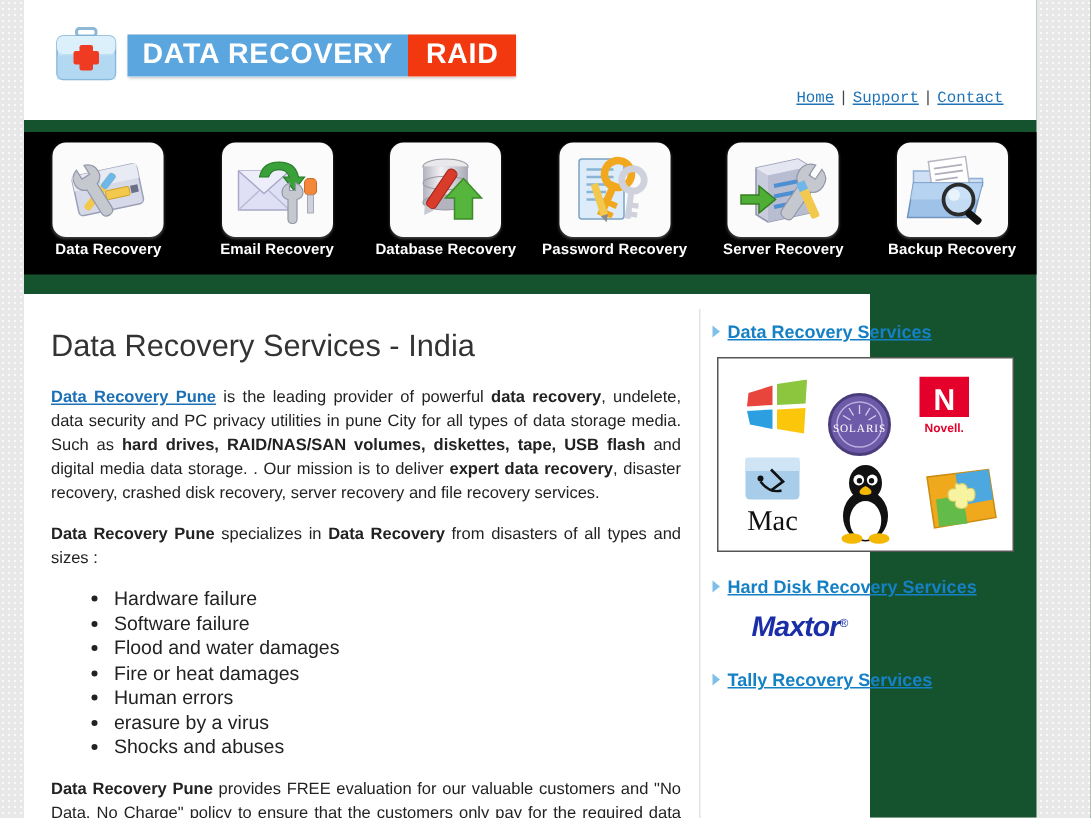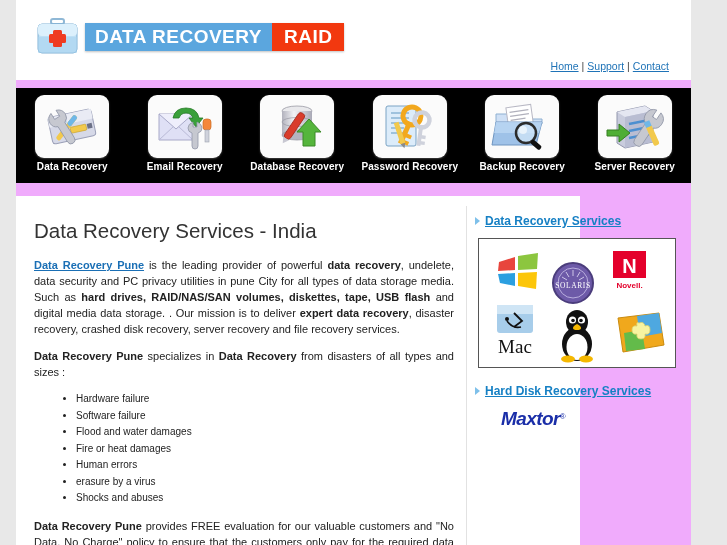--- a/index.html
+++ b/index.html
@@ -15,21 +15,21 @@
     background-color: #e8e8e8;
     background-image:
       radial-gradient(circle, rgba(255,255,255,0.75) 0.6px, transparent 0.7px);
     background-size: 4px 4px;
   }
 
   #page {
     position: absolute;
     left: 16px; top: 0;
     width: 675px; height: 545px;
-    background: #f0abfc;
+    background: #14532d;
   }
 
   
   .header {
     position: relative;
     height: 80px;
     background: #ffffff;
   }
   .logo-wrap {
     position: absolute;
@@ -52,20 +52,21 @@
     background: #f2380f; color: #ffffff;
     font-size: 19px; font-weight: bold; letter-spacing: 0.5px;
     padding: 0 12px;
     display: flex; align-items: center;
   }
   .toplinks {
     position: absolute;
     right: 22px; top: 60px;
     font-size: 10.5px;
     color: #333;
+    font-family: Liberation Mono, monospace;
   }
   .toplinks a {
     color: #1f73b7; text-decoration: underline;
   }
   .toplinks span.sep { color: #444; padding: 0 3px; }
 
   
   .iconnav {
     position: absolute;
     left: 0; top: 88px;
@@ -137,21 +138,21 @@
     text-align: justify;
     margin: 0 0 11px 0;
   }
   p.body b { font-weight: bold; }
   p.body a.inline {
     color: #1a6fb5; text-decoration: underline; font-weight: bold;
   }
   ul.reasons {
     margin: 2px 0 12px 0;
     padding-left: 42px;
-    font-size: 10px;
+    font-size: 13px;
     line-height: 15.5px;
     color: #222;
   }
   ul.reasons li { margin: 0 0 1px 0; }
 
   
   .side-head {
     display: flex; align-items: center;
     margin: 0 0 10px 0;
   }
@@ -326,20 +327,44 @@
             <rect x="45" y="35" width="5" height="3.5" fill="#cfd2dc"></rect>
             <rect x="45" y="41" width="5" height="3.5" fill="#cfd2dc"></rect>
           </g>
           <g transform="rotate(-18 22 36)">
             <rect x="20" y="22" width="5" height="22" fill="#f2c94c"></rect>
             <path d="M20 44 l5 0 l-2.5 5 z" fill="#8a8a8a"></path>
           </g>
         </svg>
       </div>
       <div class="navlabel">Password Recovery</div>
+    </div>
+
+    <div class="navitem">
+      <div class="navtile">
+        <svg width="64" height="54" viewBox="0 0 64 54">
+          <path d="M14 12 L42 6 L50 11 L50 42 L22 48 L14 43 Z" fill="#c9ccdd" stroke="#9296ad" stroke-width="1"></path>
+          <path d="M14 12 L42 6 L50 11 L22 17 Z" fill="#e4e6f1"></path>
+          <path d="M22 17 L50 11 L50 42 L22 48 Z" fill="#b9bdd2"></path>
+          <g stroke="#4d8fd0" stroke-width="2.6">
+            <line x1="26" y1="24" x2="46" y2="20"></line>
+            <line x1="26" y1="31" x2="46" y2="27"></line>
+            <line x1="26" y1="38" x2="46" y2="34"></line>
+          </g>
+          <path d="M4 30 L16 30 L16 24 L27 33 L16 42 L16 36 L4 36 Z" fill="#4fae35" stroke="#377f22" stroke-width="1"></path>
+          <g transform="rotate(34 44 30)">
+            <path d="M41 8 q-7 2 -7 9 q0 6 5 8 l0 20 q0 4 4.5 4 q4.5 0 4.5-4 l0-20 q5-2 5-8 q0-7-7-9 l0 8 l-5 0 z" fill="#c6c8d0" stroke="#9297a8" stroke-width="0.8"></path>
+          </g>
+          <g transform="rotate(-24 50 36)">
+            <rect x="47" y="24" width="6" height="22" rx="2" fill="#f2c94c"></rect>
+            <rect x="47" y="20" width="6" height="6" fill="#6fb7e8"></rect>
+          </g>
+        </svg>
+      </div>
+      <div class="navlabel">Server Recovery</div>
     </div>
 
     <div class="navitem">
       <div class="navtile">
         <svg width="64" height="54" viewBox="0 0 64 54">
           <path d="M6 14 L22 14 L26 19 L52 19 L52 24 L6 24 Z" fill="#cfe0f5" stroke="#8fb0d2" stroke-width="1"></path>
           <g transform="rotate(-8 30 22)">
             <rect x="18" y="6" width="25" height="20" fill="#ffffff" stroke="#b8b8c4" stroke-width="1"></rect>
             <g stroke="#b0b0bc" stroke-width="1.2">
               <line x1="21" y1="11" x2="40" y2="11"></line>
@@ -348,44 +373,20 @@
             </g>
           </g>
           <path d="M6 22 L52 22 L46 45 L2 45 Z" fill="#9fc2e8" stroke="#6f95c0" stroke-width="1"></path>
           <path d="M6 22 L52 22 L49 33 L4 33 Z" fill="#bcd7f2" opacity="0.8"></path>
           <circle cx="36" cy="33" r="10" fill="#cfe4f7" fill-opacity="0.75" stroke="#2b2b2b" stroke-width="2.5"></circle>
           <circle cx="33" cy="30" r="4" fill="#ffffff" opacity="0.6"></circle>
           <rect x="43" y="39" width="12" height="5" rx="2" fill="#111111" transform="rotate(40 43 39)"></rect>
         </svg>
       </div>
       <div class="navlabel">Backup Recovery</div>
-    </div>
-
-    <div class="navitem">
-      <div class="navtile">
-        <svg width="64" height="54" viewBox="0 0 64 54">
-          <path d="M14 12 L42 6 L50 11 L50 42 L22 48 L14 43 Z" fill="#c9ccdd" stroke="#9296ad" stroke-width="1"></path>
-          <path d="M14 12 L42 6 L50 11 L22 17 Z" fill="#e4e6f1"></path>
-          <path d="M22 17 L50 11 L50 42 L22 48 Z" fill="#b9bdd2"></path>
-          <g stroke="#4d8fd0" stroke-width="2.6">
-            <line x1="26" y1="24" x2="46" y2="20"></line>
-            <line x1="26" y1="31" x2="46" y2="27"></line>
-            <line x1="26" y1="38" x2="46" y2="34"></line>
-          </g>
-          <path d="M4 30 L16 30 L16 24 L27 33 L16 42 L16 36 L4 36 Z" fill="#4fae35" stroke="#377f22" stroke-width="1"></path>
-          <g transform="rotate(34 44 30)">
-            <path d="M41 8 q-7 2 -7 9 q0 6 5 8 l0 20 q0 4 4.5 4 q4.5 0 4.5-4 l0-20 q5-2 5-8 q0-7-7-9 l0 8 l-5 0 z" fill="#c6c8d0" stroke="#9297a8" stroke-width="0.8"></path>
-          </g>
-          <g transform="rotate(-24 50 36)">
-            <rect x="47" y="24" width="6" height="22" rx="2" fill="#f2c94c"></rect>
-            <rect x="47" y="20" width="6" height="6" fill="#6fb7e8"></rect>
-          </g>
-        </svg>
-      </div>
-      <div class="navlabel">Server Recovery</div>
     </div>
 
   </div>
 
   <div class="content">
 
     <div class="divider"></div>
 
     <div class="col-left">
 
@@ -488,17 +489,21 @@
 
       <div class="side-head">
         <span class="side-arrow"></span>
         <a href="#">Hard Disk Recovery Services</a>
       </div>
 
       <div class="maxtor-wrap">
         <span class="maxtor-text">Maxtor</span><sup style="font-size:8px;color:#1a2ea8;">®</sup>
       </div>
 
+      <div class="side-head">
+        <span class="side-arrow"></span>
+        <a href="#">Tally Recovery Services</a>
+      </div>
 
 
     </div>
   </div>
 </div>
 
 </body></html>

